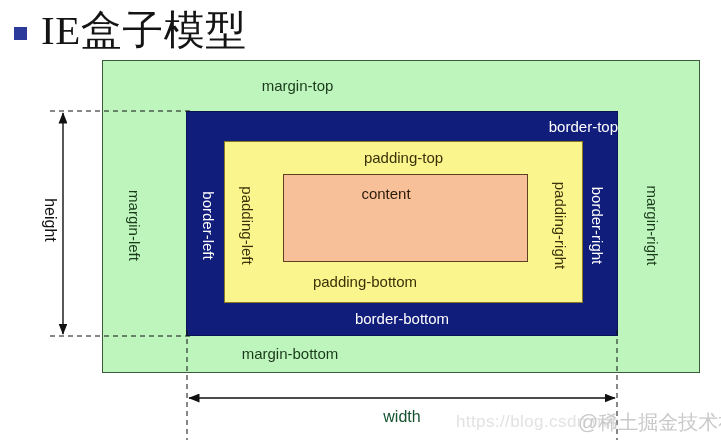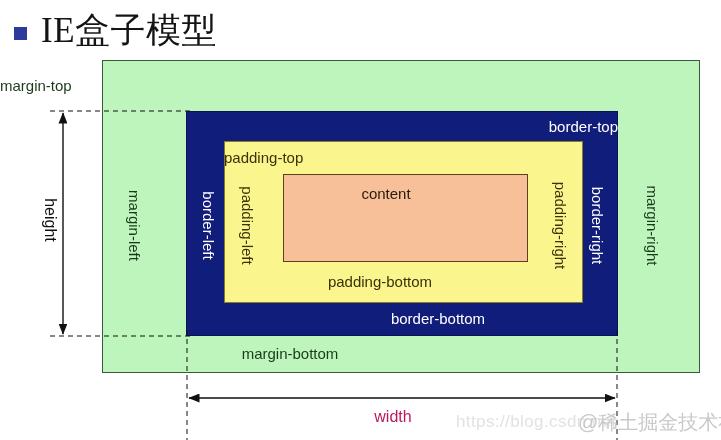--- a/index.html
+++ b/index.html
@@ -28,21 +28,21 @@
   #title-bullet {
     width: 13px;
     height: 13px;
     background: #2b3a9b;
     margin-right: 14px;
     margin-top: 6px;
     flex: 0 0 auto;
   }
   #title-text {
     font-family: "Liberation Serif", serif;
-    font-size: 35px;
+    font-size: 41px;
     font-weight: 400;
     color: #141414;
     letter-spacing: 0.5px;
     white-space: nowrap;
   }
 
   
   .box {
     position: absolute;
     box-sizing: border-box;
@@ -92,26 +92,26 @@
   .label.white { color: #ffffff; }
   .label.brown { color: #2a1a0a; }
   .label.olive { color: #3a3208; }
 
   .rot {
     transform-origin: 50% 50%;
     transform: rotate(90deg);
   }
 
   
-  #lbl-margin-top    { left: 0; top: 78px;  width: 595px; text-align: left; }
+  #lbl-margin-top    { left: 0; top: 78px;  width: 595px; text-align: center; }
   #lbl-margin-bottom { left: 0; top: 346px; width: 580px; text-align: center; }
   #lbl-border-top    { left: 186px; top: 119px; width: 432px; text-align: right; }
-  #lbl-border-bottom { left: 186px; top: 311px; width: 432px; text-align: center; padding-left: 36px; }
-  #lbl-padding-top    { left: 224px; top: 150px; width: 359px; }
-  #lbl-padding-bottom { left: 224px; top: 274px; width: 312px; text-align: center; }
+  #lbl-border-bottom { left: 186px; top: 311px; width: 432px; text-align: center; }
+  #lbl-padding-top    { left: 224px; top: 150px; width: 359px; text-align: center; }
+  #lbl-padding-bottom { left: 209px; top: 274px; width: 312px; text-align: center; }
   #lbl-content { left: 283px; top: 186px; width: 206px; text-align: center; }
 
   
   .vwrap {
     position: absolute;
     display: flex;
     align-items: center;
     justify-content: center;
   }
   #lbl-margin-left  { left: 104px; top: 130px; width: 60px; height: 190px; }
@@ -127,26 +127,26 @@
     left: 0;
     top: 0;
     width: 721px;
     height: 440px;
     pointer-events: none;
   }
 
   
   #lbl-width {
     position: absolute;
-    left: 177px;
+    left: 186px;
     top: 408px;
     width: 432px;
     text-align: center;
     font-size: 16px;
-    color: #be185d;
+    color: #14532d;
   }
   #lbl-height {
     position: absolute;
     left: 22px;
     top: 165px;
     width: 56px;
     height: 110px;
     display: flex;
     align-items: center;
     justify-content: center;

